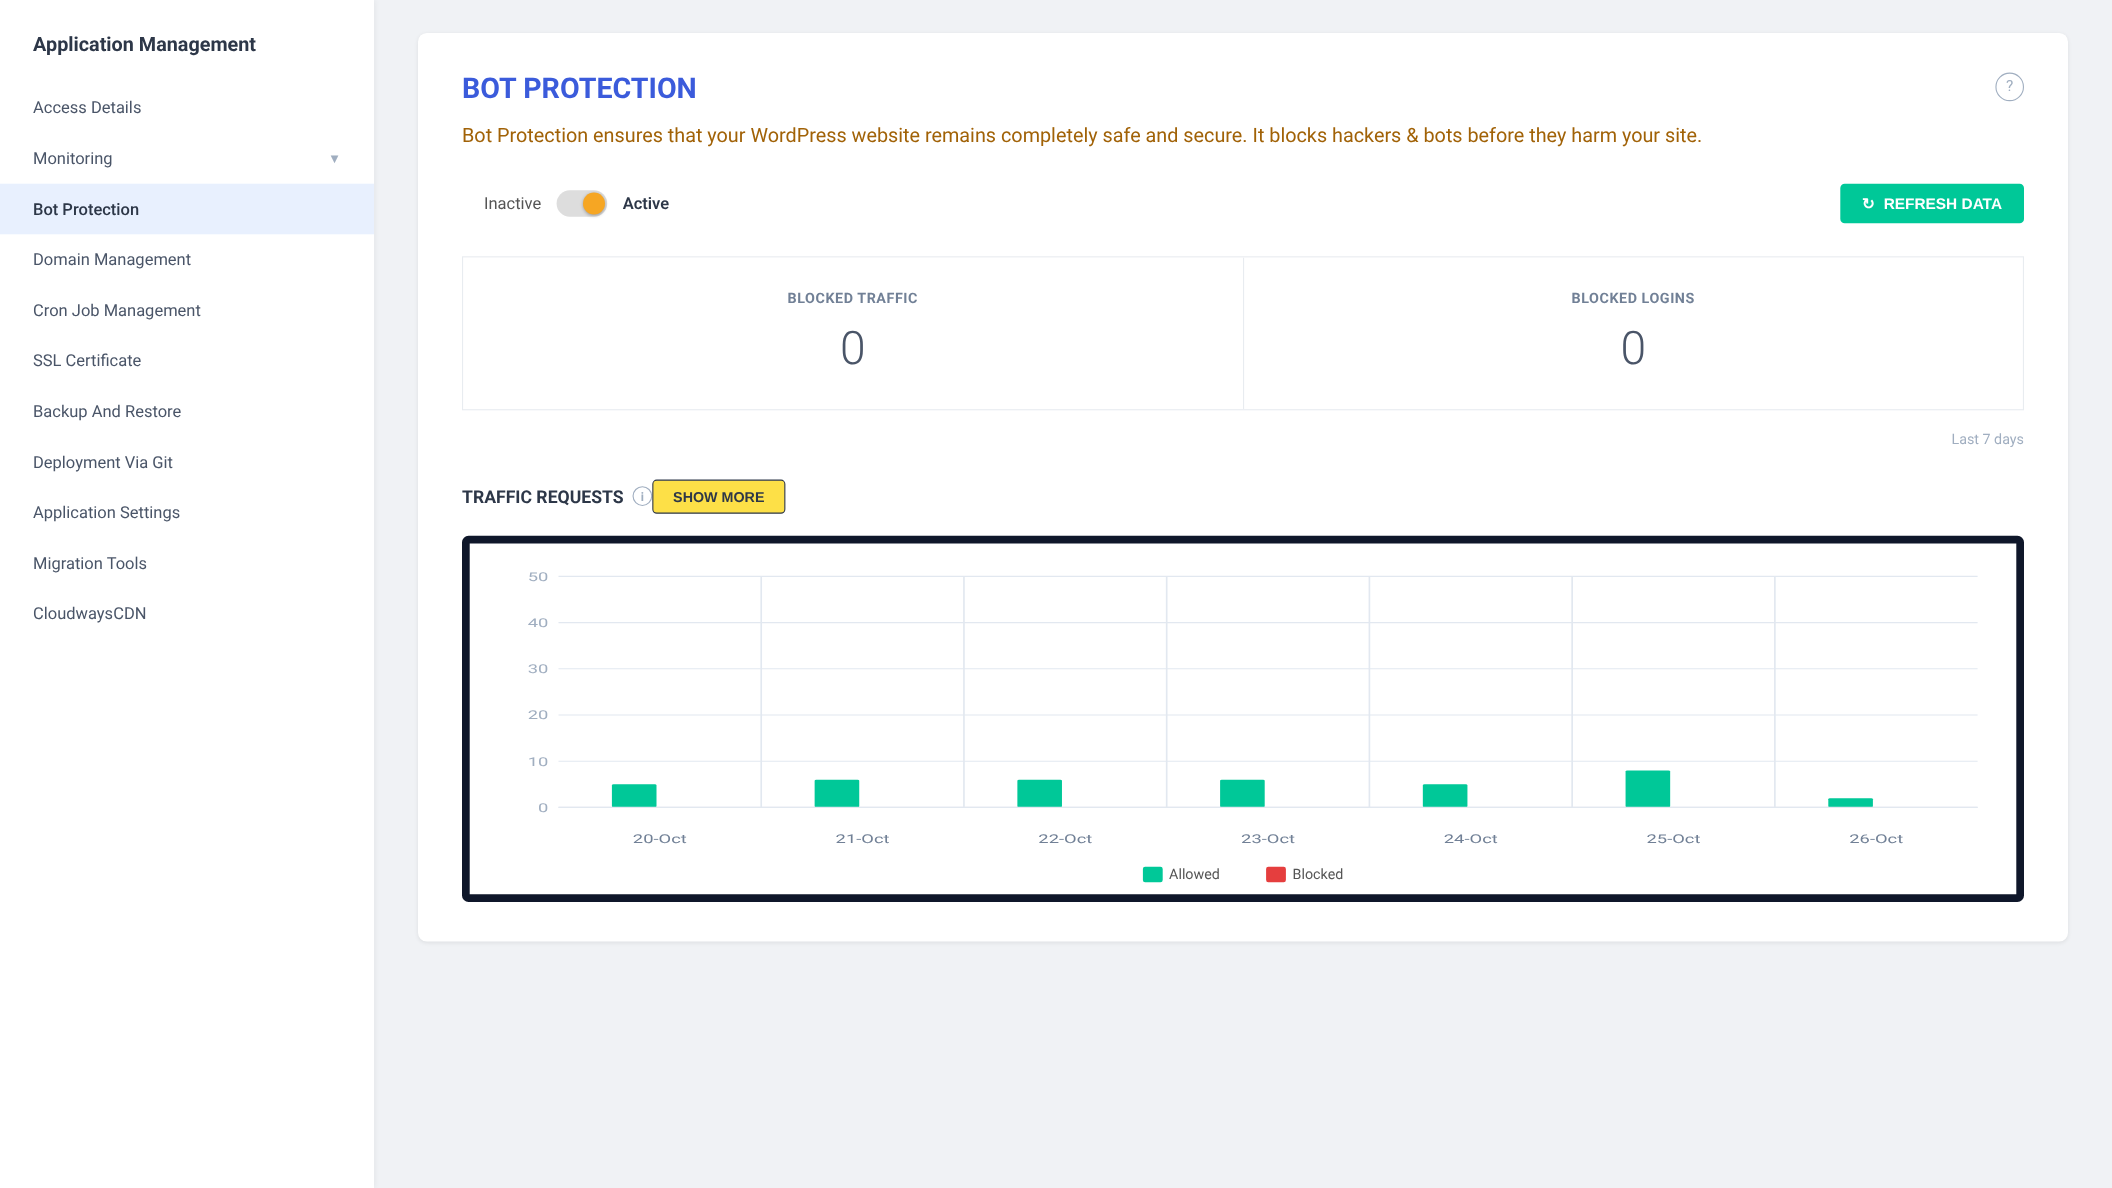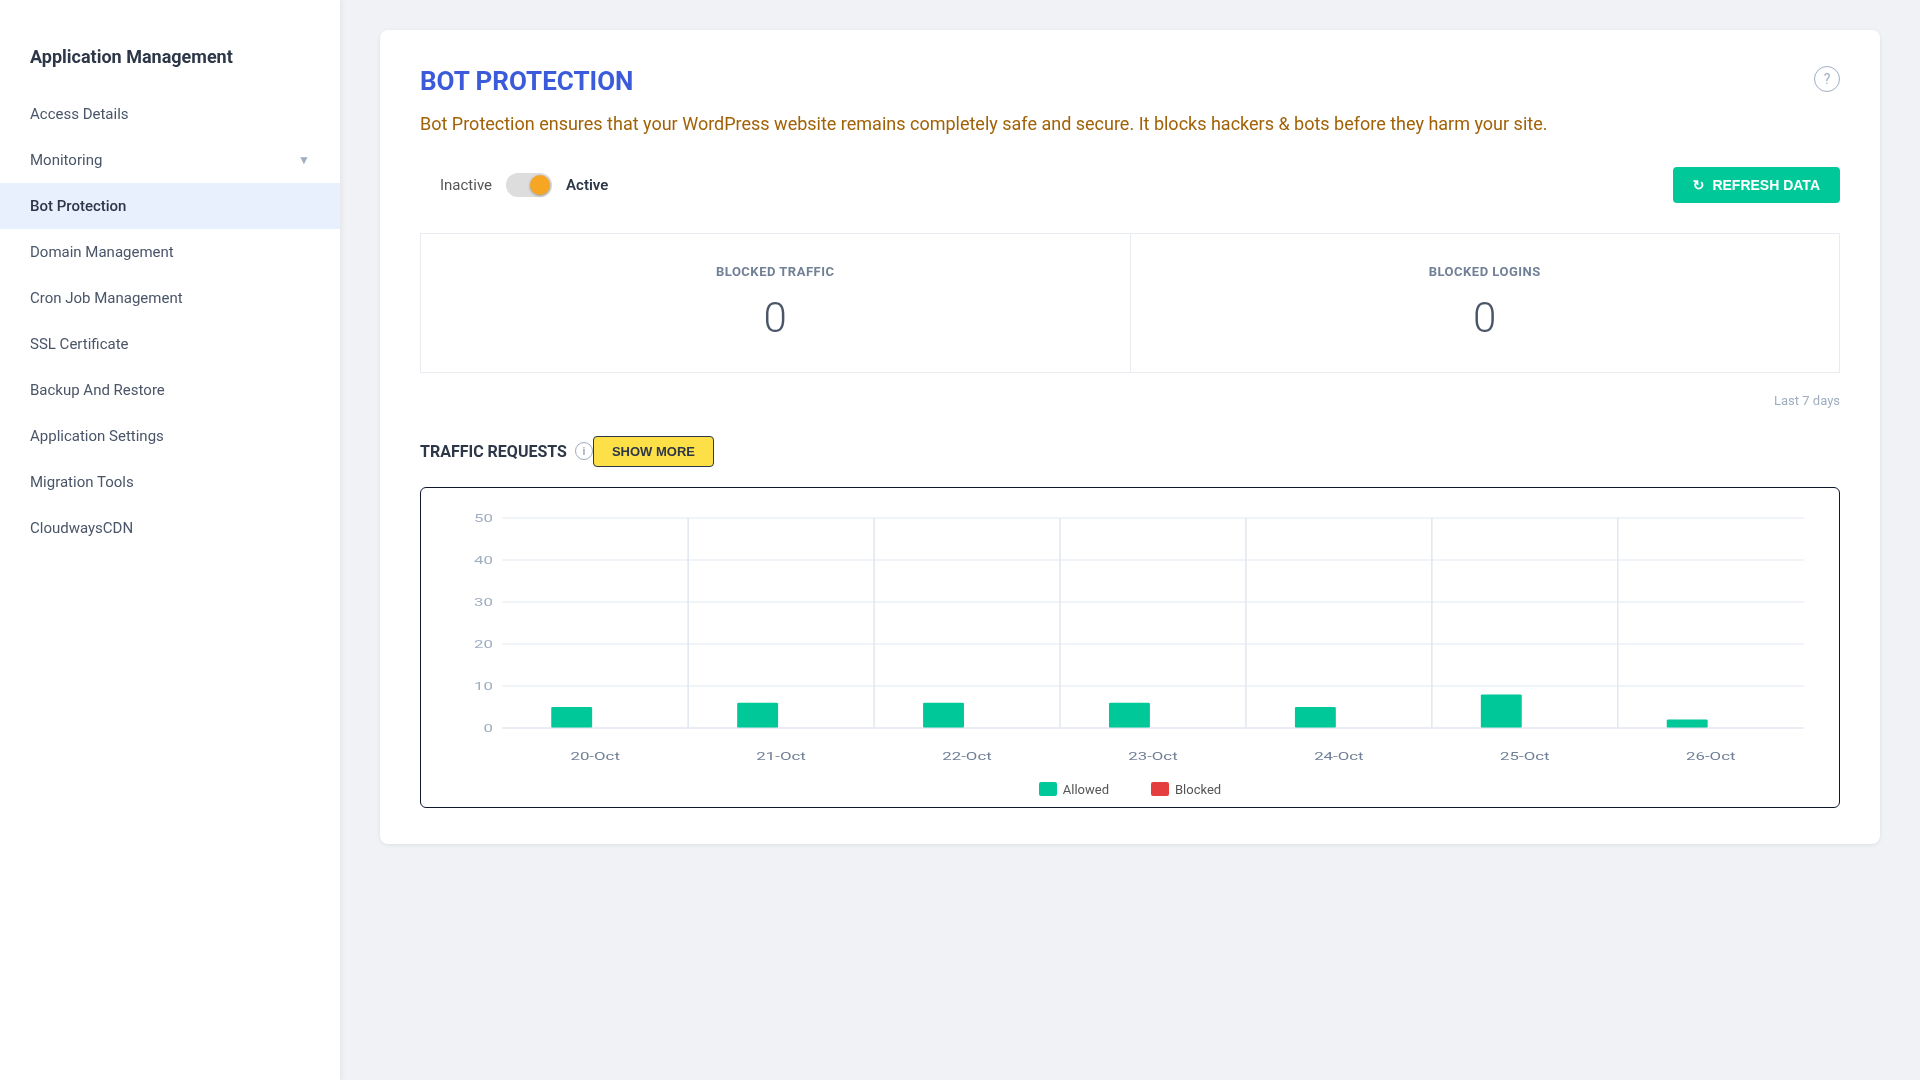--- a/index.html
+++ b/index.html
@@ -10,21 +10,21 @@
       height: 1080px;
       width: 1920px;
       overflow: hidden;
     }
 
     
     .sidebar {
       width: 340px;
       min-width: 340px;
       background: #fff;
-      padding: 46px 0;
+      padding: 30px 0;
       box-shadow: 2px 0 5px rgba(0,0,0,0.05);
     }
     .sidebar-title {
       font-size: 18px;
       font-weight: 700;
       color: #2d3748;
       padding: 0 30px 24px 30px;
     }
     .sidebar-item {
       padding: 14px 30px;
@@ -194,21 +194,21 @@
       color: #2d3748;
       font-size: 13px;
       font-weight: 600;
       padding: 7px 18px;
       border-radius: 4px;
       cursor: pointer;
     }
 
     
     .chart-container {
-      border: 1px solid #0f172a;
+      border: 7px solid #0f172a;
       border-radius: 6px;
       padding: 20px 20px 0 20px;
       background: #fff;
     }
     .chart-wrap {
       position: relative;
       height: 260px;
     }
     .chart-svg {
       width: 100%;
@@ -271,20 +271,23 @@
         <span>Domain Management</span>
       </div>
       <div class="sidebar-item">
         <span>Cron Job Management</span>
       </div>
       <div class="sidebar-item">
         <span>SSL Certificate</span>
       </div>
       <div class="sidebar-item">
         <span>Backup And Restore</span>
+      </div>
+      <div class="sidebar-item">
+        <span>Deployment Via Git</span>
       </div>
       <div class="sidebar-item">
         <span>Application Settings</span>
       </div>
       <div class="sidebar-item">
         <span>Migration Tools</span>
       </div>
       <div class="sidebar-item">
         <span>CloudwaysCDN</span>
       </div>

